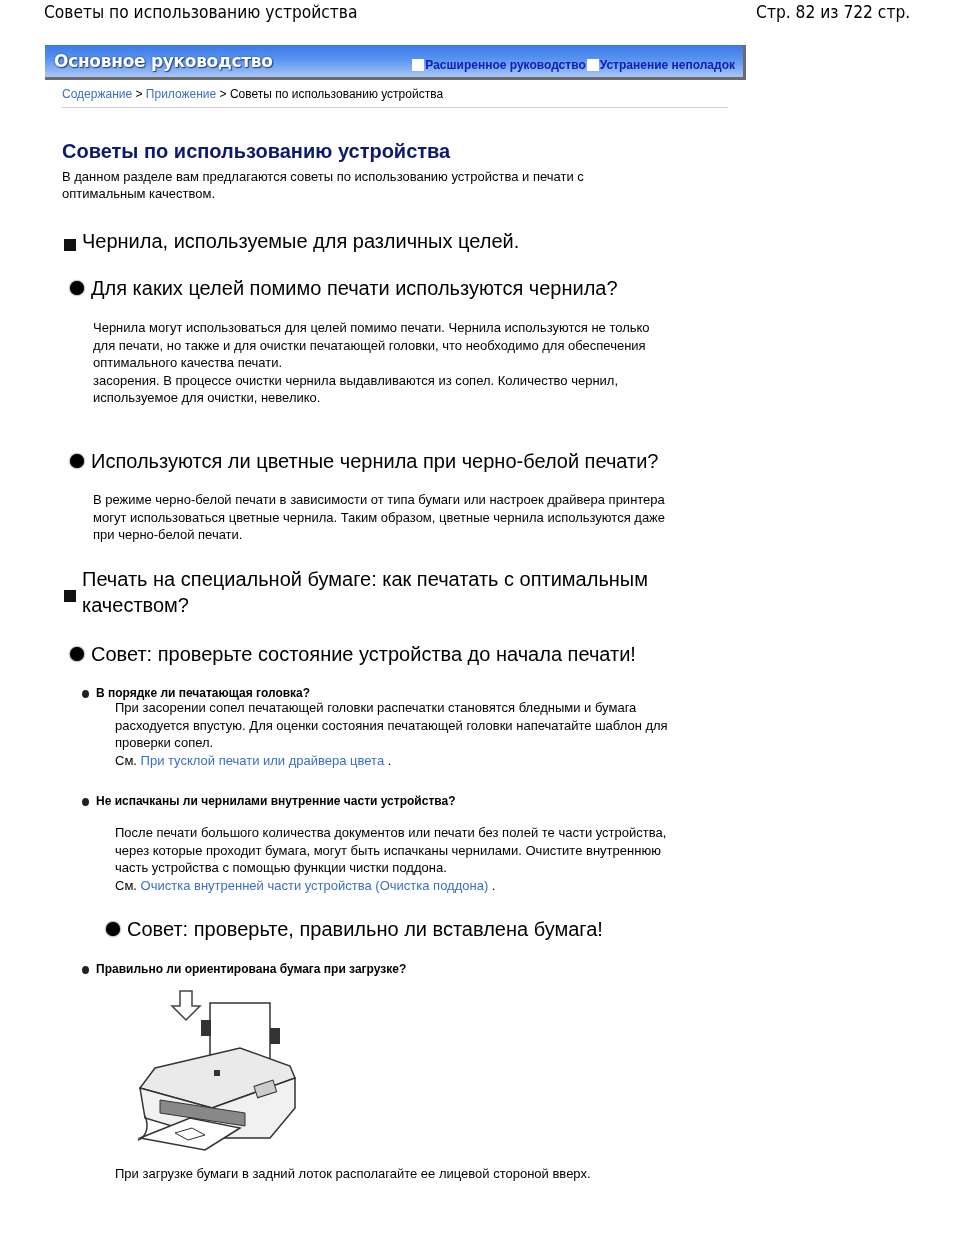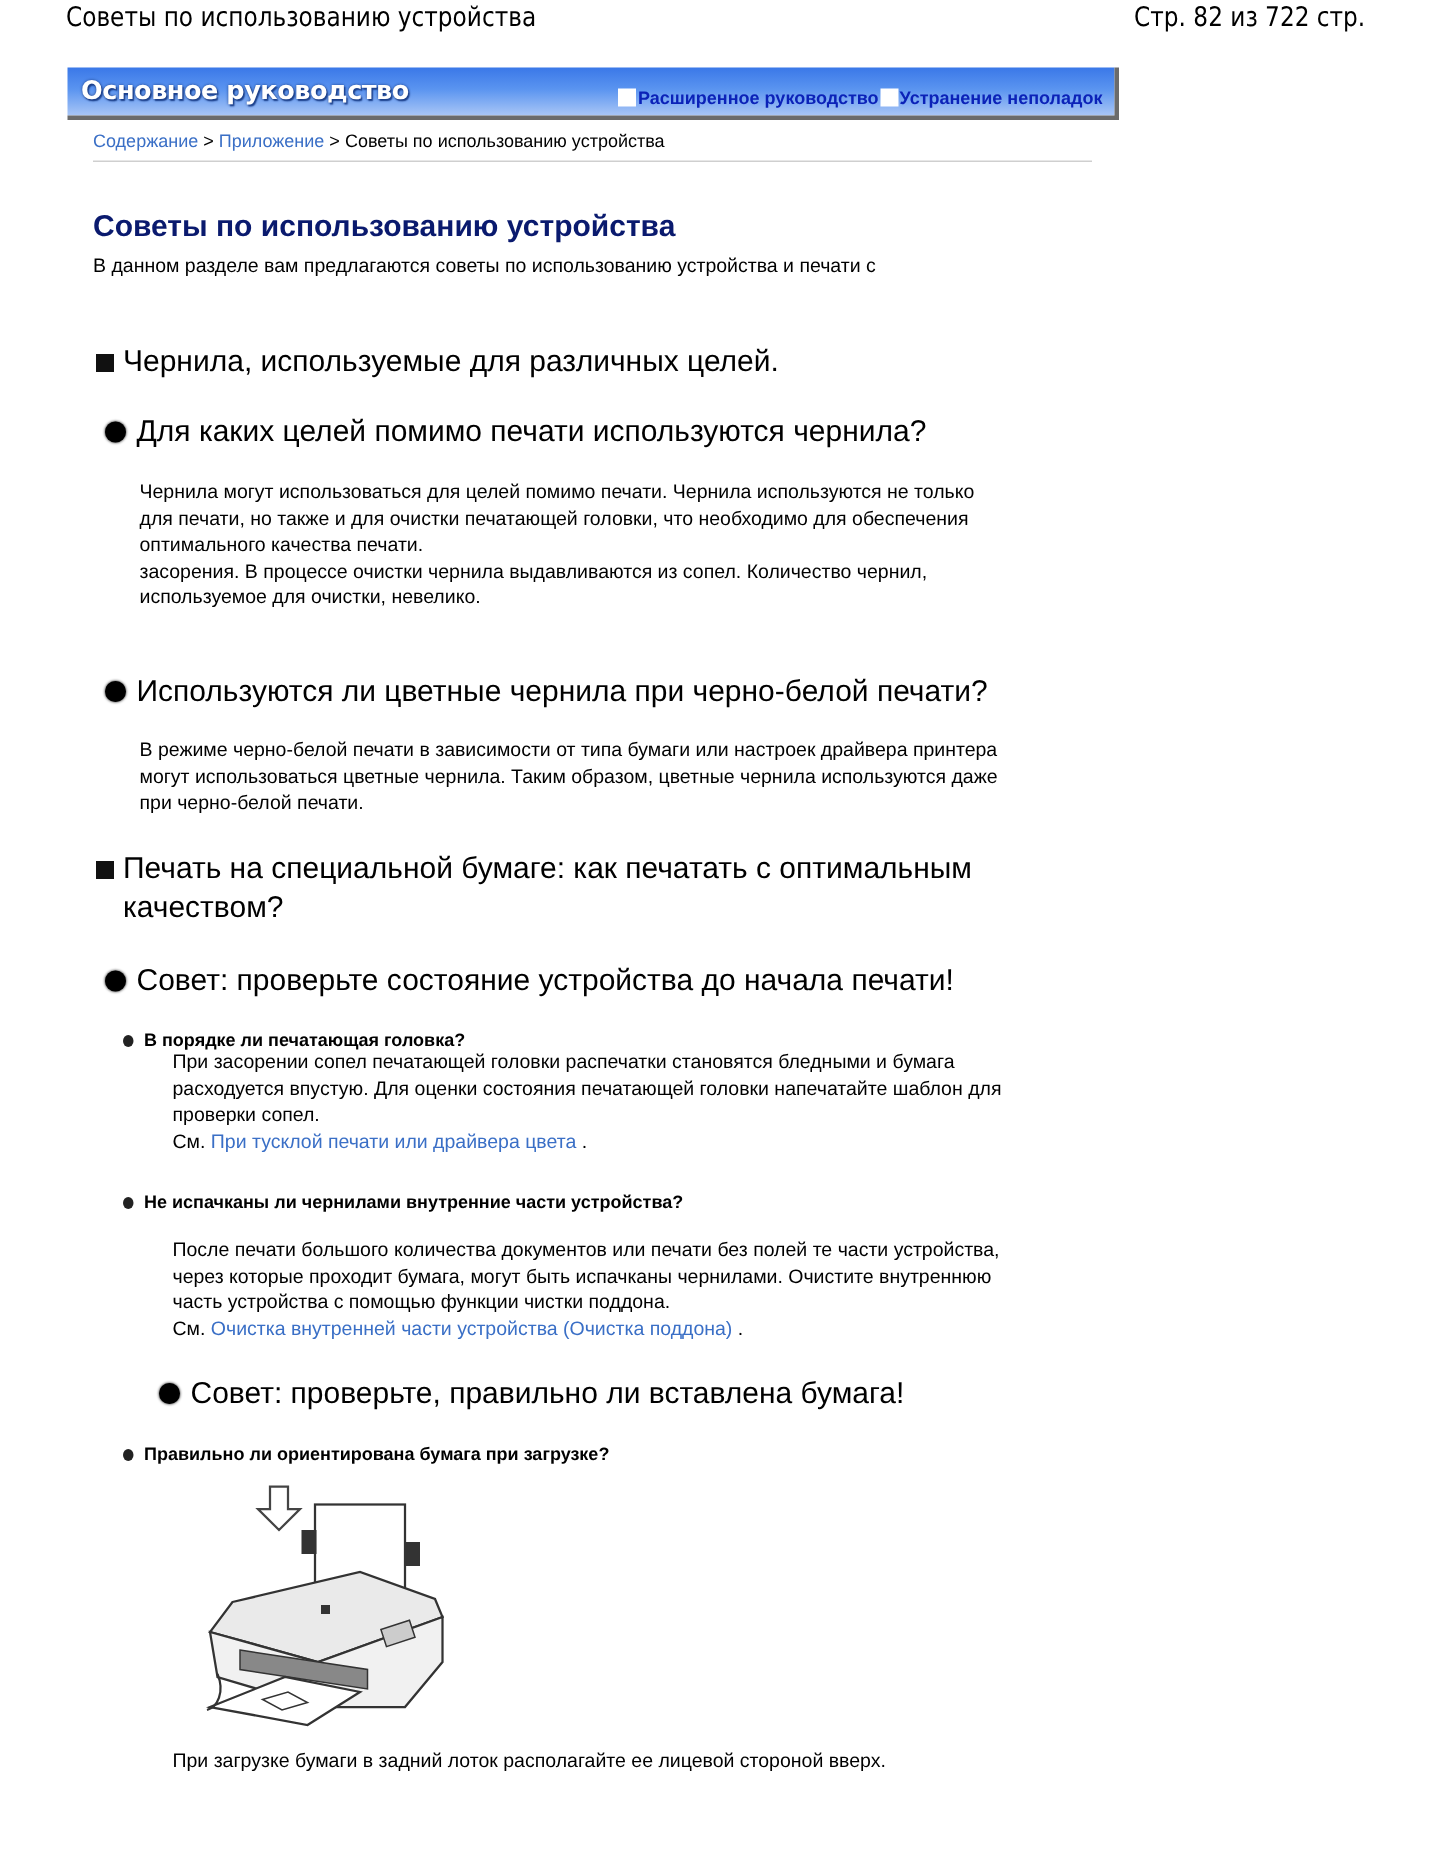--- a/index.html
+++ b/index.html
@@ -32,21 +32,21 @@
     .breadcrumb {
       position: absolute; left: 62px; top: 87px; font-size: 12px; width: 666px;
       padding-bottom: 6px; border-bottom: 1px solid #cfcfcf;
     }
     .breadcrumb a { color: #3a6fc6; text-decoration: none; cursor: pointer; }
 
     .content { position: absolute; left: 62px; top: 140px; width: 680px; }
     h1.main-title { margin: 0; font-size: 20px; font-weight: bold; color: #0a1a6e; }
     .intro { font-size: 13px; line-height: 17px; margin-top: 5px; }
 
-    .sec-h { position: absolute; font-size: 20px; display: flex; align-items: flex-start; line-height: 26px; }
+    .sec-h { position: absolute; font-size: 20px; display: flex; align-items: center; line-height: 26px; }
     .sec-h .square { width: 12px; height: 12px; background: #111; margin-top: 8px; margin-right: 6px; flex: none; }
     .sub-h { position: absolute; font-size: 20px; display: flex; align-items: center; line-height: 24px; }
     .sub-h .dot { width: 14px; height: 14px; border-radius: 50%; background: #000; box-shadow: 0 0 2px #000; margin-right: 7px; flex: none; }
     .q-h { position: absolute; font-size: 12px; font-weight: bold; display: flex; align-items: center; }
     .q-h .sdot { width: 7px; height: 8px; border-radius: 50%; background: #222; margin-right: 7px; margin-top: 2px; flex: none; }
     .para { position: absolute; font-size: 13px; line-height: 17.6px; }
     .para a { color: #3a6fc6; text-decoration: none; cursor: pointer; }
     .figure { position: absolute; left: 130px; top: 988px; width: 170px; height: 165px; }
   </style>
 </head>
@@ -76,20 +76,21 @@
   <span>&gt;</span>
   <a>Приложение</a>
   <span>&gt;</span>
   <span>Советы по использованию устройства</span>
 </div>
 
 <div class="content">
   <h1 class="main-title">Советы по использованию устройства</h1>
   <div class="intro">
     <div>В данном разделе вам предлагаются советы по использованию устройства и печати с</div>
+    <div>оптимальным качеством.</div>
   </div>
 </div>
 
 <div class="sec-h" style="left:64px; top:228px;">
   <span class="square"></span>
   <span>Чернила, используемые для различных целей.</span>
 </div>
 
 <div class="sub-h" style="left:70px; top:276px;">
   <span class="dot"></span>

